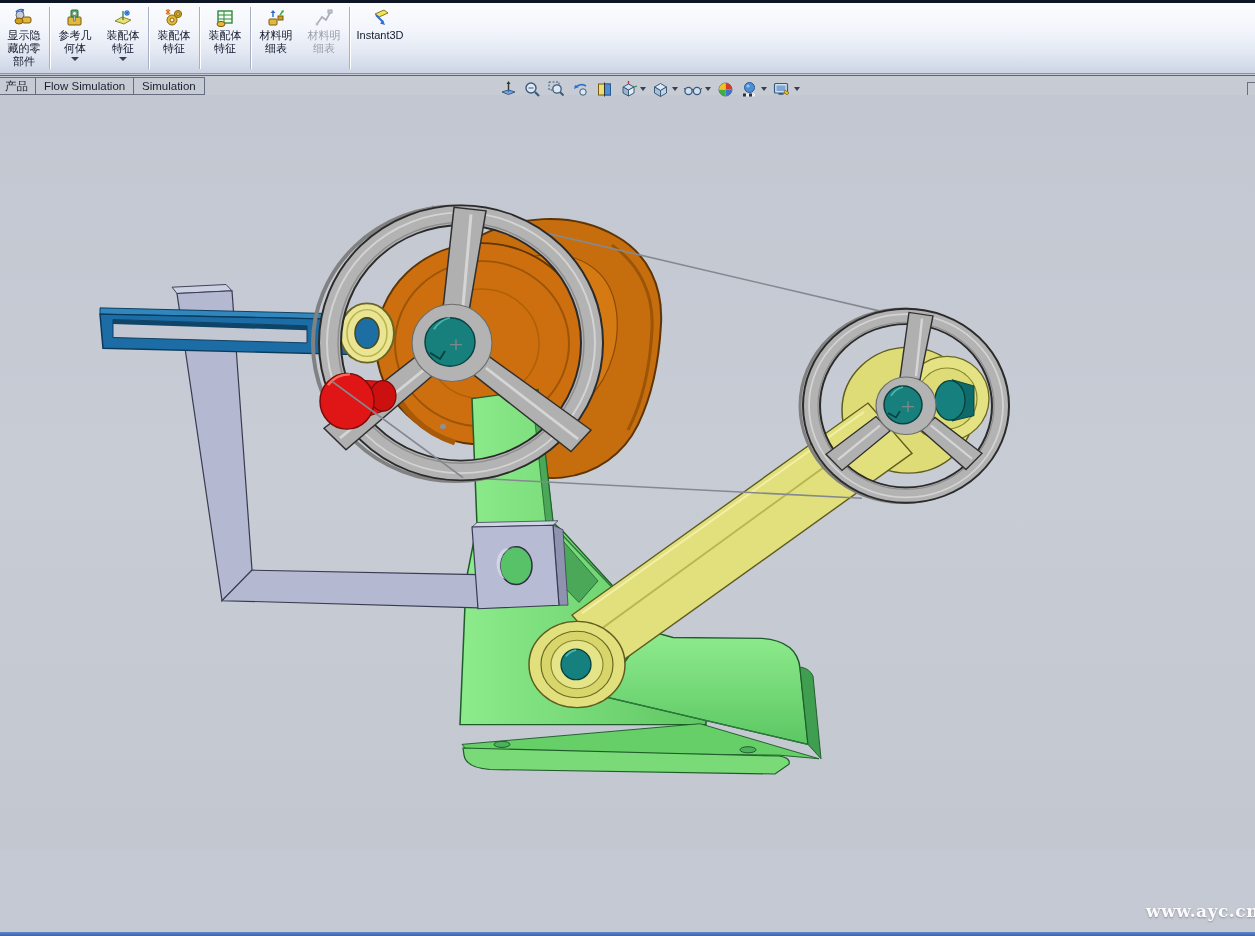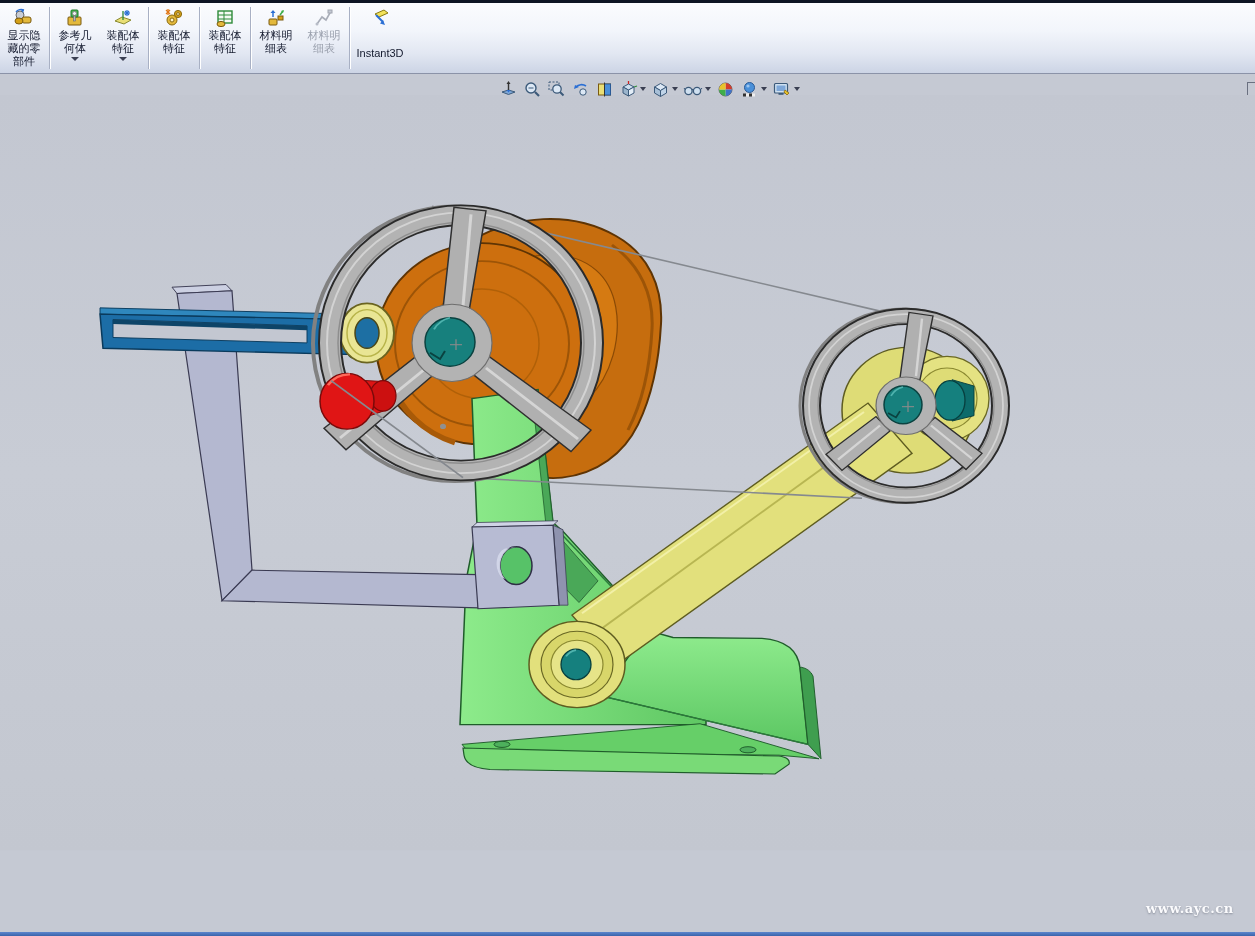--- a/index.html
+++ b/index.html
@@ -13,21 +13,21 @@
     border-bottom:1px solid #8b93a8; display:flex; align-items:stretch; }
   .tbtn { display:flex; flex-direction:column; align-items:center; justify-content:flex-start;
     padding-top:4px; width:48px; cursor:default; }
   .tbtn .ticon { height:22px; display:flex; align-items:center; justify-content:center; }
   .tbtn .tlabel { width:36px; font-size:11px; line-height:13px; text-align:center;
     color:#141a2e; word-break:break-all; }
   .tbtn.disabled .tlabel { color:#9aa0ad; }
   .tbtn .drop { margin-top:2px; width:0; height:0; border-left:4px solid transparent;
     border-right:4px solid transparent; border-top:4px solid #3a3f52; }
   .tsep { width:1px; margin:4px 1px; background:#a8b0c4; box-shadow:1px 0 0 #ffffff; }
-  #instant3d { width:58px;gap:18px; }
+  #instant3d { width:58px; }
   #instant3d .tlabel { width:56px; word-break:normal; }
 
   
   #tabrow { position:absolute; left:0; top:75px; width:1255px; height:20px;
     background:#c7cbd4; border-top:1px solid #5e6578; }
   .cmtab { position:absolute; top:1px; height:18px; border:1px solid #666d80;
     background:#c7cbd4; color:#1c2030; font-size:11.5px; line-height:16px;
     padding:0 8px; white-space:nowrap; }
   #tab-products { left:-16px; padding-left:20px; }
   #tab-flow { left:35px; }
@@ -39,21 +39,21 @@
   #headsup { position:absolute; left:498px; top:79px; height:20px; display:flex;
     align-items:center; gap:3px; }
   .hbtn { display:flex; align-items:center; gap:1px; padding:0 1px; }
   .hbtn svg { display:block; }
   .hcaret { width:0; height:0; border-left:3.5px solid transparent;
     border-right:3.5px solid transparent; border-top:4px solid #3a3f52; margin-left:1px; }
 
   
   #viewport { position:absolute; left:0; top:95px; width:1255px; height:838px; }
   #watermark { position:absolute; left:1146px; top:901px; width:102px;
-    font-family:"DejaVu Serif",serif; font-weight:bold; font-size:13px;
+    font-family:"DejaVu Serif",serif; font-weight:bold; font-size:17px;
     color:#fbfbfd; text-shadow:0 1px 2px rgba(90,95,110,.55); letter-spacing:.5px; }
   #bottomstrip { position:absolute; left:0; top:932px; width:1255px; height:4px;
     background:linear-gradient(180deg,#5d86cd,#3a64ab); }
 </style>
 </head>
 <body>
 
 <div id="app">
   <div id="topstrip"></div>
 
@@ -166,20 +166,31 @@
         <svg width="22" height="20" viewBox="0 0 22 20">
           <polygon points="6,6 15,2 19,5 10,9" fill="#f2e25a" stroke="#8a7a10"></polygon>
           <line x1="7" y1="7" x2="14" y2="14" stroke="#2b6fd4" stroke-width="2"></line>
           <path d="M16,17 l-5,-1.5 l3,-3.5 z" fill="#2b6fd4"></path>
         </svg>
       </span>
       <span class="tlabel">Instant3D</span>
     </div>
   </div>
 
+  <div id="tabrow">
+    <div class="cmtab" id="tab-products">
+      <span>产品</span>
+    </div>
+    <div class="cmtab" id="tab-flow">
+      <span>Flow Simulation</span>
+    </div>
+    <div class="cmtab" id="tab-sim">
+      <span>Simulation</span>
+    </div>
+  </div>
   <div id="edge-box"></div>
 
   <svg id="viewport" width="1255" height="838" viewBox="0 95 1255 933" preserveAspectRatio="none">
     <defs>
       <linearGradient id="bgGrad" x1="0" y1="0" x2="0" y2="1">
         <stop offset="0" stop-color="#c3c7d1"></stop>
           <stop offset="0.5" stop-color="#c8ccd5"></stop>
           <stop offset="1" stop-color="#c3c7d0"></stop>
       </linearGradient>
       <linearGradient id="gGrad" x1="0" y1="0" x2="1" y2="0">

